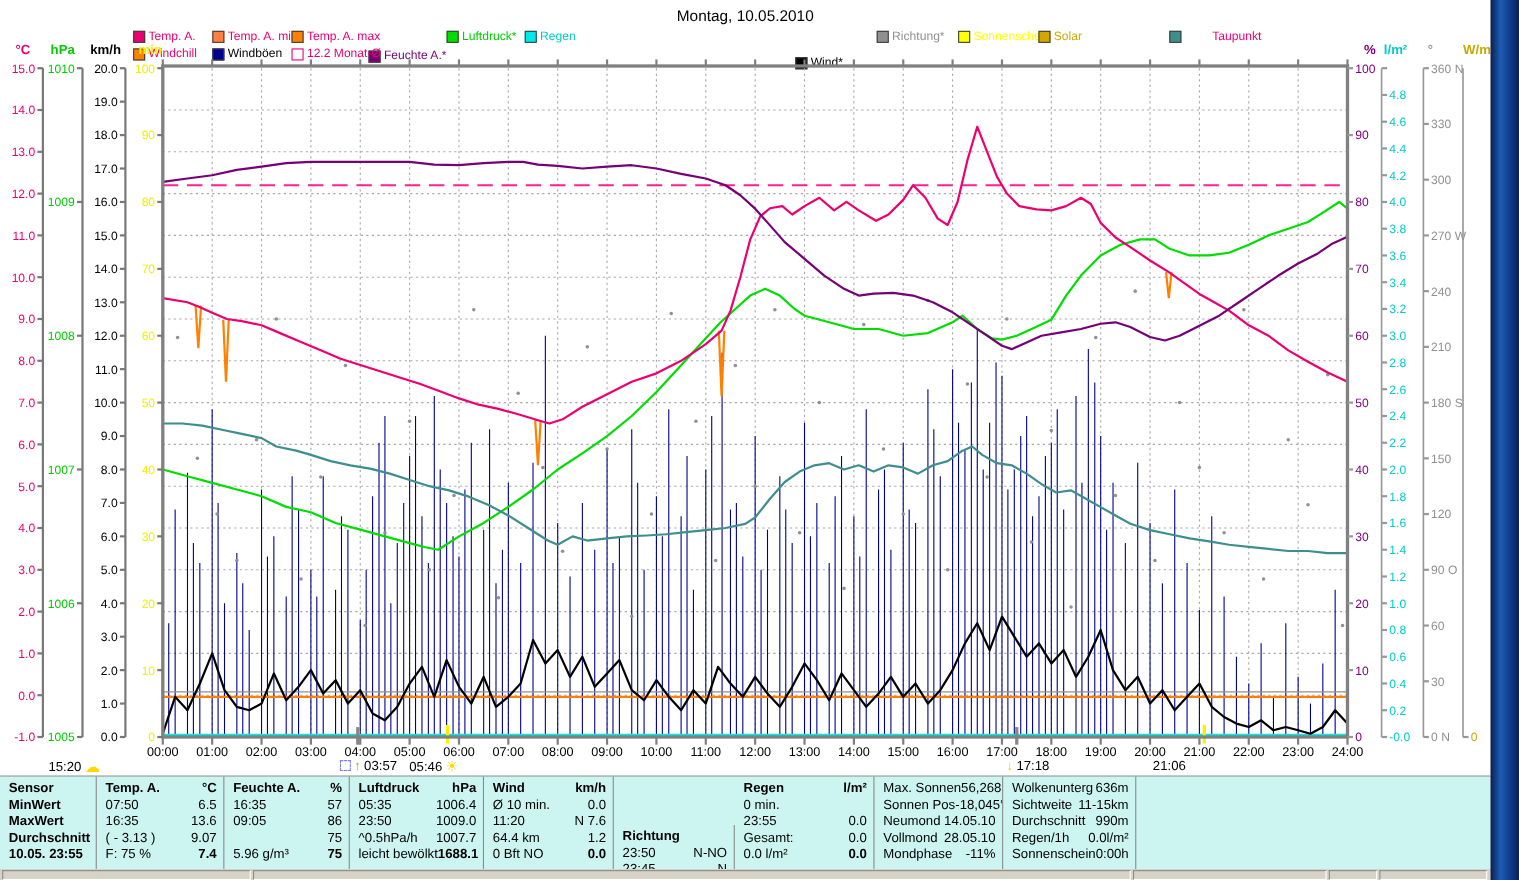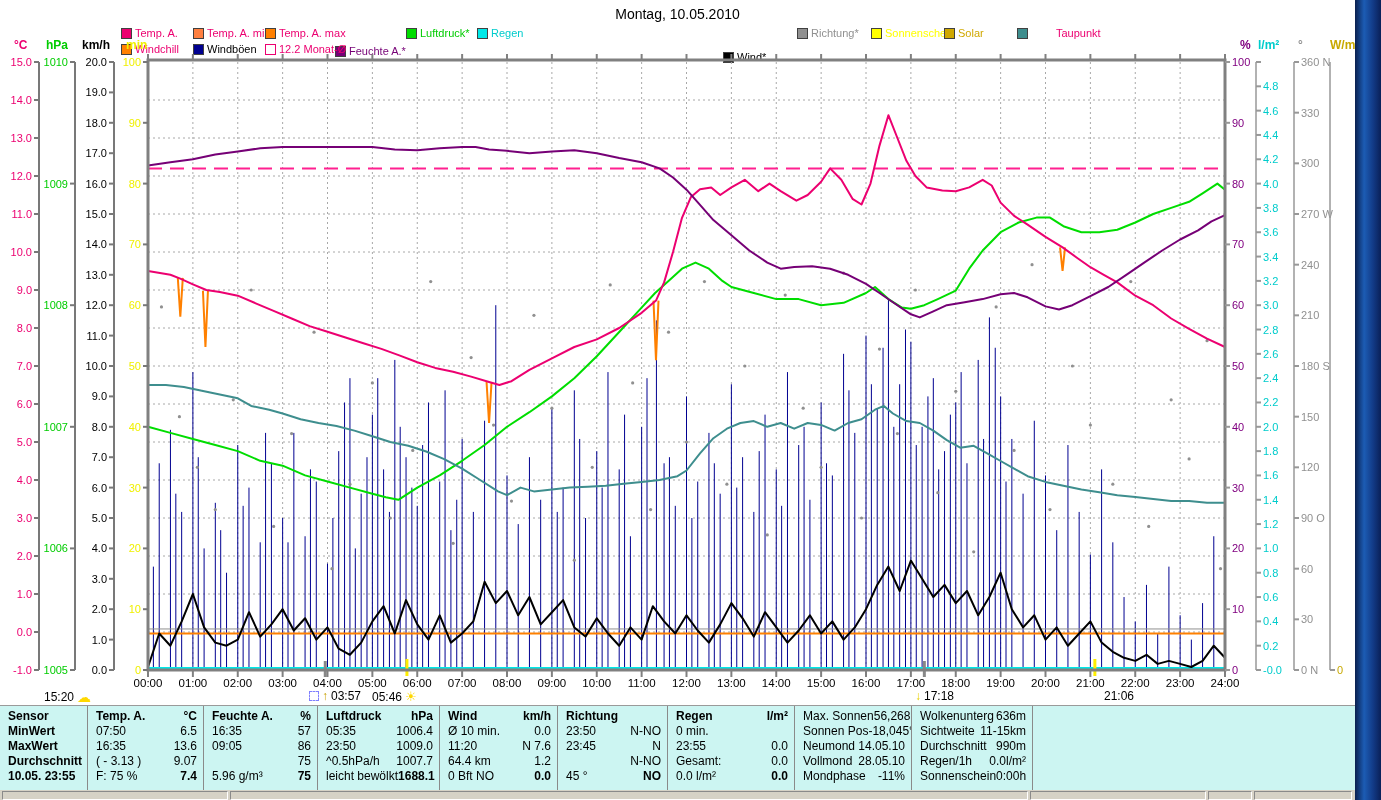--- a/index.html
+++ b/index.html
@@ -69,21 +69,21 @@
         <span style="color: rgb(144, 144, 144);">Richtung*</span>
       </div>
       <div class="legend-item" style="left: 871px; top: 27px;">
         <span class="swatch" style="background: rgb(255, 255, 0);"></span>
         <span style="color: rgb(255, 255, 0);">Sonnenschein</span>
       </div>
       <div class="legend-item" style="left: 944px; top: 27px;">
         <span class="swatch" style="background: rgb(208, 168, 0);"></span>
         <span style="color: rgb(208, 168, 0);">Solar</span>
       </div>
-      <div class="legend-item" style="left: 1017px; top: 27px; gap: 28px;">
+      <div class="legend-item" style="left: 1063px; top: 27px; gap: 28px;">
         <span class="swatch" style="background: rgb(62, 142, 142);"></span>
         <span style="color: rgb(236, 0, 112);">Taupunkt</span>
       </div>
       <div class="legend-item" style="left: 121px; top: 43px;">
         <span class="swatch" style="background: rgb(255, 128, 0);"></span>
         <span style="color: rgb(236, 0, 112);">Windchill</span>
       </div>
       <div class="legend-item" style="left: 193px; top: 43px;">
         <span class="swatch" style="background: rgb(0, 0, 144);"></span>
         <span style="color: rgb(0, 0, 0);">Windböen</span>
@@ -663,21 +663,21 @@
     <span>03:57</span>
   </div>
   <div class="anno" style="left:356px;top:689px;">
     <span>05:46</span>
     <span class="sunglyph">☀</span>
   </div>
   <div class="anno" style="left:899px;top:689px;">
     <span class="arrow" style="color:#e8d000;">↓</span>
     <span>17:18</span>
   </div>
-  <div class="anno" style="left:1088px;top:689px;flex-direction:column;">
+  <div class="anno" style="left:1032px;top:689px;flex-direction:column;">
     <span>21:06</span>
     <span class="sunsquare"></span>
   </div>
 
   <div id="wtable">
       <div class="tcol" style="width: 88px;">
         <div class="trow">
           <span class="lab bold">Sensor</span>
           <span class="val"></span>
         </div>
@@ -779,21 +779,21 @@
         </div>
         <div class="trow">
           <span class="lab">64.4 km</span>
           <span class="val">1.2</span>
         </div>
         <div class="trow">
           <span class="lab">0 Bft NO</span>
           <span class="val bold">0.0</span>
         </div>
       </div>
-      <div class="tcol" style="width: 110px;">
+      <div class="tcol" style="width: 110px; margin-top: 44px;">
         <div class="trow">
           <span class="lab bold">Richtung</span>
           <span class="val bold"></span>
         </div>
         <div class="trow">
           <span class="lab">23:50</span>
           <span class="val">N-NO</span>
         </div>
         <div class="trow">
           <span class="lab">23:45</span>

